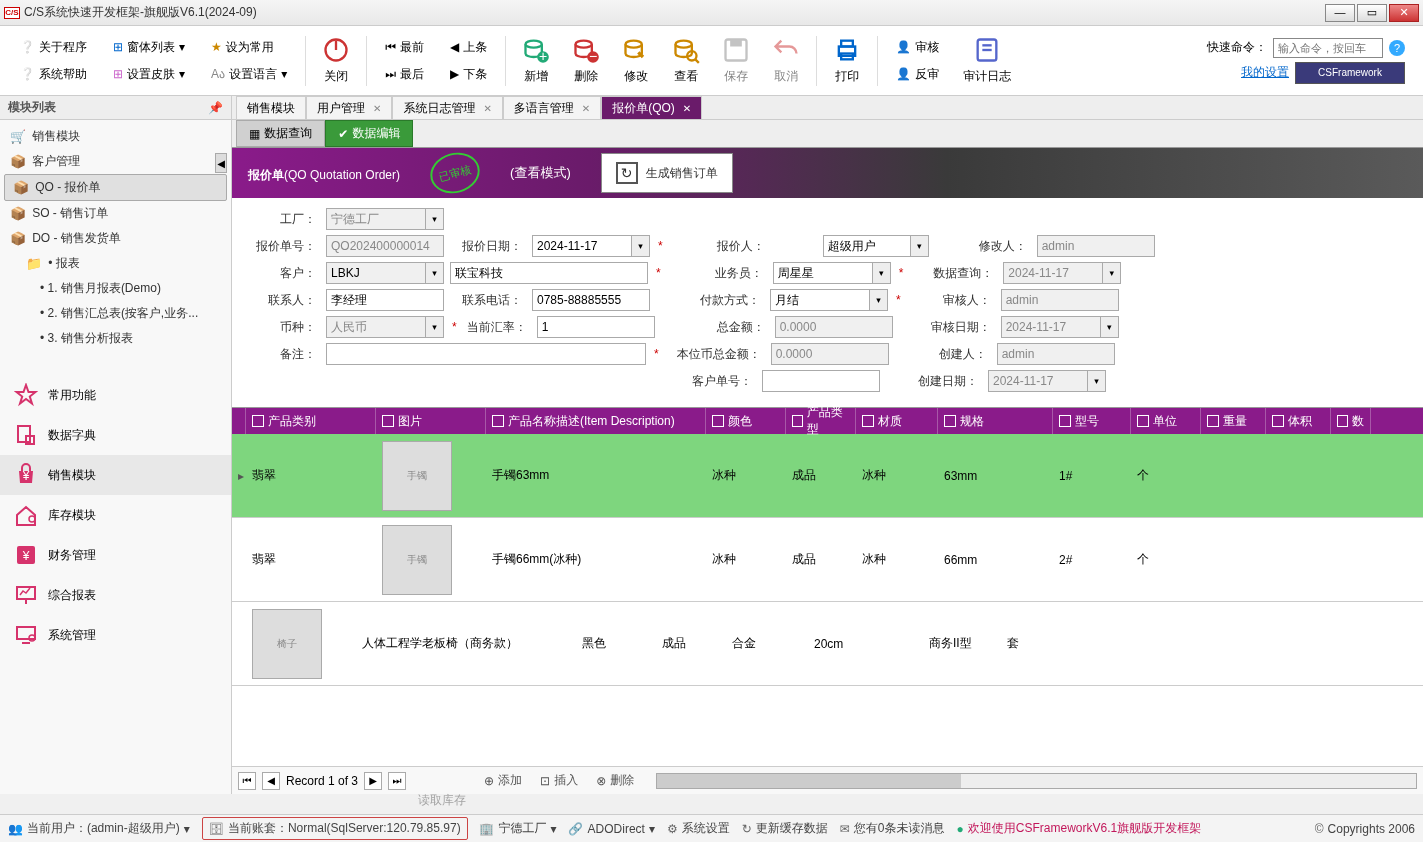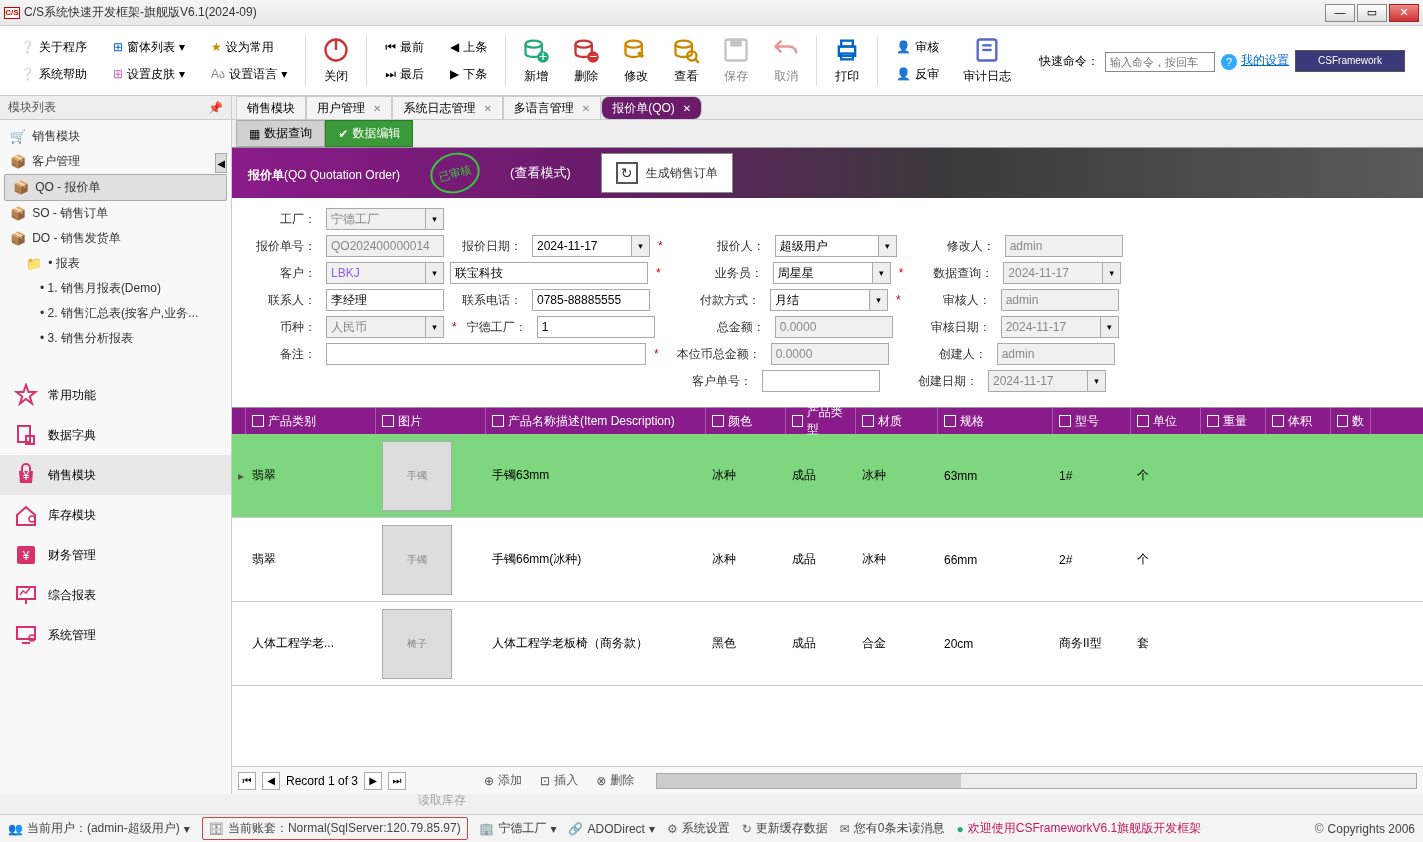--- a/index.html
+++ b/index.html
@@ -14,49 +14,49 @@
 
 
 .toolbar { height:70px; background:#fff; border-bottom:1px solid #ccc; display:flex; align-items:center; padding:0 8px; gap:2px; }
 .tb-menu-item { display:flex; align-items:center; gap:4px; padding:4px 8px; cursor:pointer; }
 .tb-menu-col { display:flex; flex-direction:column; gap:2px; padding:0 4px; }
 .tb-sep { width:1px; height:50px; background:#ddd; margin:0 4px; }
 .tb-big { display:flex; flex-direction:column; align-items:center; padding:4px 10px; cursor:pointer; }
 .tb-big .big-icon { width:28px; height:28px; }
 .tb-big .label { font-size:12px; margin-top:4px; }
 .tb-disabled { opacity:0.5; }
-.quick-cmd { margin-left:auto; display:flex; flex-direction:row; align-items:flex-end; gap:4px; padding-right:10px; }
+.quick-cmd { margin-left:auto; display:flex; flex-direction:column; align-items:flex-end; gap:4px; padding-right:10px; }
 .quick-cmd-row { display:flex; align-items:center; gap:6px; }
 .quick-input { width:110px; height:20px; border:1px solid #888; padding:0 4px; font-size:11px; }
 .help-circle { width:16px; height:16px; border-radius:50%; background:#3af; color:#fff; text-align:center; line-height:16px; font-size:11px; }
 .my-settings { color:#06c; text-decoration:underline; font-size:12px; }
 .csf-badge { width:110px; height:22px; background:#3a3a7a; color:#fff; font-size:10px; display:flex; align-items:center; justify-content:center; border:1px solid #555; }
 
 
 .main-area { display:flex; height:698px; }
 .sidebar { width:232px; background:#f8f8f8; border-right:1px solid #ccc; display:flex; flex-direction:column; }
-.sidebar-header { height:24px; background:#eee; border-bottom:1px solid #ccc; display:flex; align-items:center; padding:0 8px; color:#555; justify-content:space-between; }
+.sidebar-header { height:24px; background:#eee; border-bottom:1px solid #ccc; display:flex; align-items:center; padding:0 8px; color:#555; justify-content:space-between;font-weight:bold; }
 .pin-icon { color:#888; }
 .sidebar-tree { flex:0 0 auto; padding:4px 0; }
 .tree-item { display:flex; align-items:center; gap:6px; padding:4px 10px; cursor:pointer; color:#333; }
 .tree-item.indent1 { padding-left:26px; }
 .tree-item.indent2 { padding-left:40px; }
 .tree-item.selected { background:#e0e0e0; border:1px solid #aaa; border-radius:2px; margin:0 4px; padding-left:8px; }
 .tree-icon { color:#666; font-size:13px; }
 .collapse-btn { position:absolute; left:215px; top:153px; width:12px; height:20px; background:#ddd; border:1px solid #aaa; display:flex; align-items:center; justify-content:center; font-size:10px; cursor:pointer; }
 .sidebar-modules { margin-top:20px; }
 .mod-item { display:flex; align-items:center; gap:10px; padding:8px 14px; cursor:pointer; }
 .mod-item.active { background:#e8e8e8; }
 .mod-icon { width:24px; height:24px; display:flex; align-items:center; justify-content:center; }
 
 
 .content { flex:1; display:flex; flex-direction:column; background:#fff; }
 .tabstrip { height:24px; background:#eee; border-bottom:1px solid #ccc; display:flex; padding-left:4px; }
 .tab { padding:3px 10px; border:1px solid #ccc; border-bottom:none; background:#f4f4f4; margin-right:0; display:flex; align-items:center; gap:4px; cursor:pointer; font-size:12px; }
-.tab.active { background:#6a1b6a; color:#fff;border-radius:8px; }
+.tab.active { background:#6a1b6a; color:#fff; }
 .tab .x { color:#888; font-size:10px; margin-left:4px; }
 .tab.active .x { color:#fff; }
 
 .subtabs { height:28px; background:#eee; display:flex; align-items:end; padding-left:4px; border-bottom:1px solid #999; }
 .subtab { padding:4px 12px; display:flex; align-items:center; gap:4px; background:#d0d0d0; border:1px solid #aaa; cursor:pointer; font-size:12px; }
 .subtab.active { background:#3a9a3a; color:#fff; border-color:#2a7a2a; }
 
 .page-header { height:50px; background:linear-gradient(90deg,#8a1b8a,#6a1b6a 30%,#3a3a3a 60%,#5a5a5a); display:flex; align-items:center; padding:0 16px; gap:30px; color:#fff; }
 .page-title { font-size:18px; font-weight:bold; }
 .page-title-sub { font-weight:normal; }
@@ -408,30 +408,30 @@
         <span class="form-label">报价单号：</span>
         <input class="form-input ro" style="width: 118px;" readonly="" value="QO202400000014">
         <span class="form-label" style="width:80px">报价日期：</span>
         <div class="dd-wrap">
             <input class="form-input" style="width: 100px;" value="2024-11-17">
             <div class="dd-arrow">▾</div>
           </div>
           <span class="req">*</span>
         <span class="form-label" style="width:100px">报价人：</span>
         <div class="dd-wrap">
-            <input class="form-input" style="width: 104px;" value="超级用户">
+            <input class="form-input" style="width: 88px; margin-left: 48px;" value="超级用户">
             <div class="dd-arrow">▾</div>
           </div>
         <span class="form-label" style="width:100px">修改人：</span>
         <input class="form-input ro" style="width: 118px;" readonly="" value="admin">
       </div>
       <div class="form-row">
         <span class="form-label">客户：</span>
         <div class="dd-wrap">
-            <input class="form-input ro" style="width: 100px; color: #8b5cf6;" readonly="" value="LBKJ">
+            <input class="form-input ro" style="width: 100px; color: #000000;" readonly="" value="LBKJ">
             <div class="dd-arrow">▾</div>
           </div>
         <input class="form-input" style="width: 198px; margin-left: 2px;" value="联宝科技">
           <span class="req">*</span>
         <span class="form-label" style="width:100px">业务员：</span>
         <div class="dd-wrap">
             <input class="form-input" style="width: 100px;" value="周星星">
             <div class="dd-arrow">▾</div>
           </div>
           <span class="req">*</span>
@@ -455,21 +455,21 @@
         <span class="form-label" style="width:88px">审核人：</span>
         <input class="form-input ro" style="width: 118px;" readonly="" value="admin">
       </div>
       <div class="form-row">
         <span class="form-label">币种：</span>
         <div class="dd-wrap">
             <input class="form-input ro" style="width: 100px;" readonly="" value="人民币">
             <div class="dd-arrow">▾</div>
           </div>
           <span class="req">*</span>
-        <span class="form-label" style="width:68px">宁德工厂：</span>
+        <span class="form-label" style="width:68px">当前汇率：</span>
         <input class="form-input" style="width: 118px;" value="1">
         <span class="form-label" style="width:112px">总金额：</span>
         <input class="form-input ro" style="width: 118px;" readonly="" value="0.0000">
         <span class="form-label" style="width:100px">审核日期：</span>
         <div class="dd-wrap">
             <input class="form-input ro" style="width: 100px;" readonly="" value="2024-11-17">
             <div class="dd-arrow">▾</div>
           </div>
       </div>
       <div class="form-row">
@@ -574,21 +574,20 @@
         <div class="gr-cell" style="width:82px">冰种</div>
         <div class="gr-cell" style="width:115px">66mm</div>
         <div class="gr-cell" style="width:78px">2#</div>
         <div class="gr-cell" style="width:70px">个</div>
         <div class="gr-cell" style="width:65px"></div>
           <div class="gr-cell" style="width:65px"></div>
           <div class="gr-cell" style="width:40px"></div>
       </div>
       <div class="grid-row">
         <div class="gr-cell row-marker" style="width:14px"></div>
-        <div class="gr-cell" style="width:130px">人体工程学老...</div>
         <div class="gr-cell" style="width:110px">
             <div class="thumb">椅子</div>
           </div>
         <div class="gr-cell" style="width:220px">人体工程学老板椅（商务款）</div>
         <div class="gr-cell" style="width:80px">黑色</div>
         <div class="gr-cell" style="width:70px">成品</div>
         <div class="gr-cell" style="width:82px">合金</div>
         <div class="gr-cell" style="width:115px">20cm</div>
         <div class="gr-cell" style="width:78px">商务II型</div>
         <div class="gr-cell" style="width:70px">套</div>

